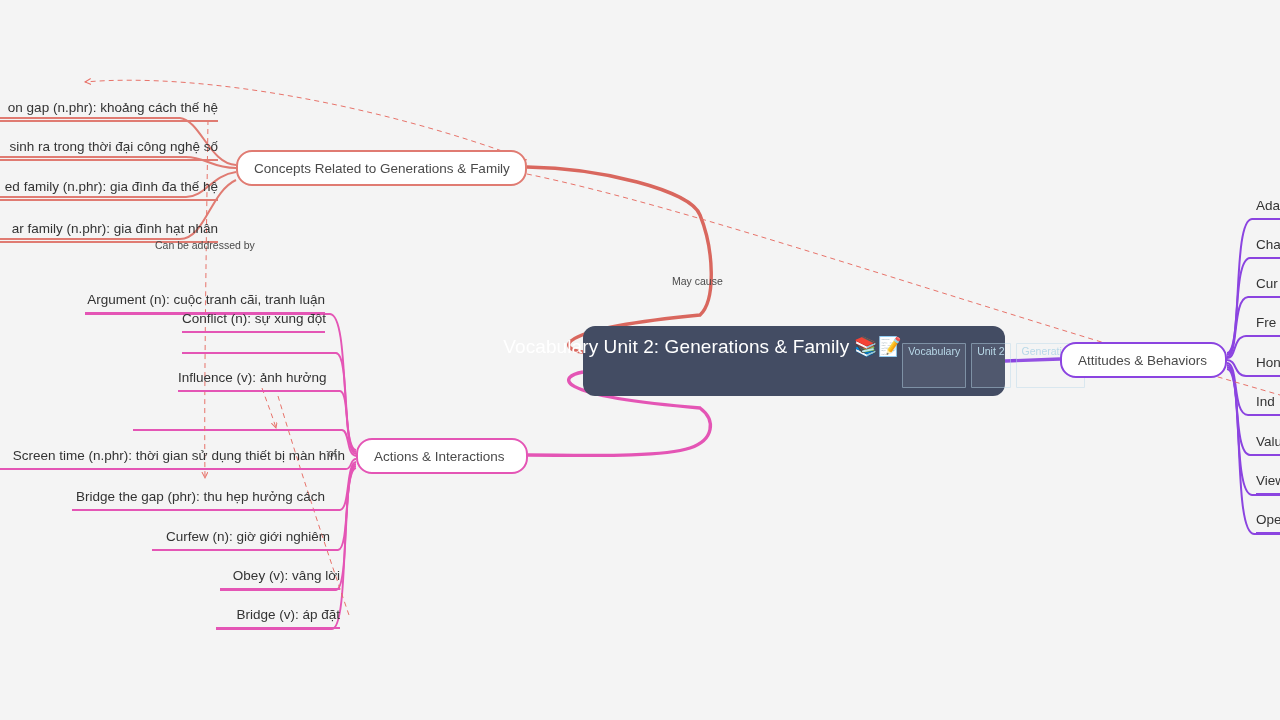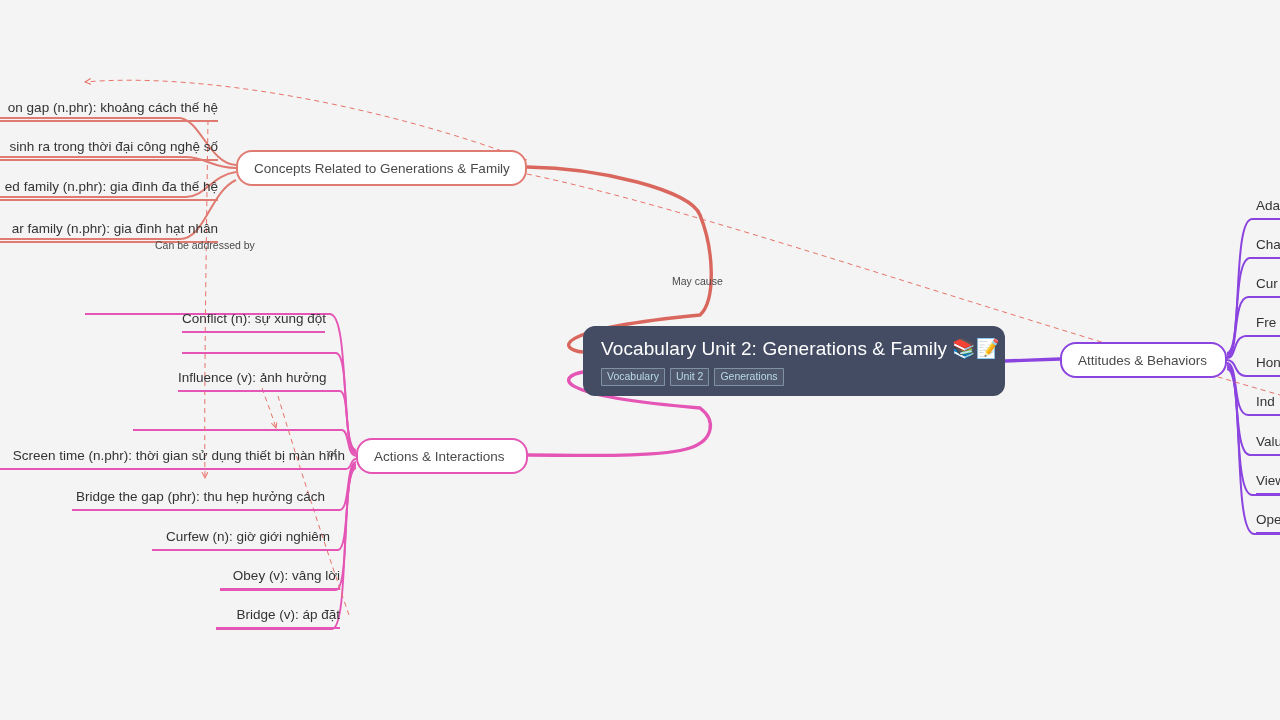--- a/index.html
+++ b/index.html
@@ -12,21 +12,21 @@
   #canvas { position:absolute; inset:0; width:1280px; height:720px; }
   svg.links { position:absolute; left:0; top:0; width:1280px; height:720px; pointer-events:none; }
 
   
   .central {
     position:absolute; left:583px; top:326px;
     width:422px; height:70px;
     background:#434c63;
     border-radius:12px;
     padding:10px 18px 8px 18px;
-    display:flex; flex-direction:column; justify-content:center;
+    display:flex; flex-direction:row; justify-content:center;
   }
   .central-title {
     color:#ffffff; font-size:19px; font-weight:400;
     letter-spacing:0.1px; line-height:1.2; white-space:nowrap;
   }
   .tags { display:flex; gap:5px; margin-top:7px; }
   .tag {
     font-size:10.5px; color:#b8d8e8;
     background:rgba(255,255,255,0.07);
     border:1px solid rgba(184,216,232,0.45);
@@ -162,20 +162,24 @@
   </div>
   <div class="leaf left" style="left:-16px; top:180px; width:234px;">
     <span class="txt">ed family (n.phr): gia đình đa thế hệ</span>
     <span class="rule red"></span>
   </div>
   <div class="leaf left" style="left:-12px; top:222px; width:230px;">
     <span class="txt">ar family (n.phr): gia đình hạt nhân</span>
     <span class="rule red"></span>
   </div>
 
+  <div class="leaf left" style="left:85px; top:293px; width:240px;">
+    <span class="txt">Argument (n): cuộc tranh cãi, tranh luận</span>
+    <span class="rule pink"></span>
+  </div>
   <div class="leaf left" style="left:182px; top:312px; width:143px;">
     <span class="txt">Conflict (n): sự xung đột</span>
     <span class="rule pink"></span>
   </div>
   <div class="leaf left" style="left:178px; top:371px; width:147px;">
     <span class="txt">Influence (v): ảnh hưởng</span>
     <span class="rule pink"></span>
   </div>
   <div class="leaf left" style="left:-8px; top:449px; width:353px;">
     <span class="txt">Screen time (n.phr): thời gian sử dụng thiết bị màn hình</span>

